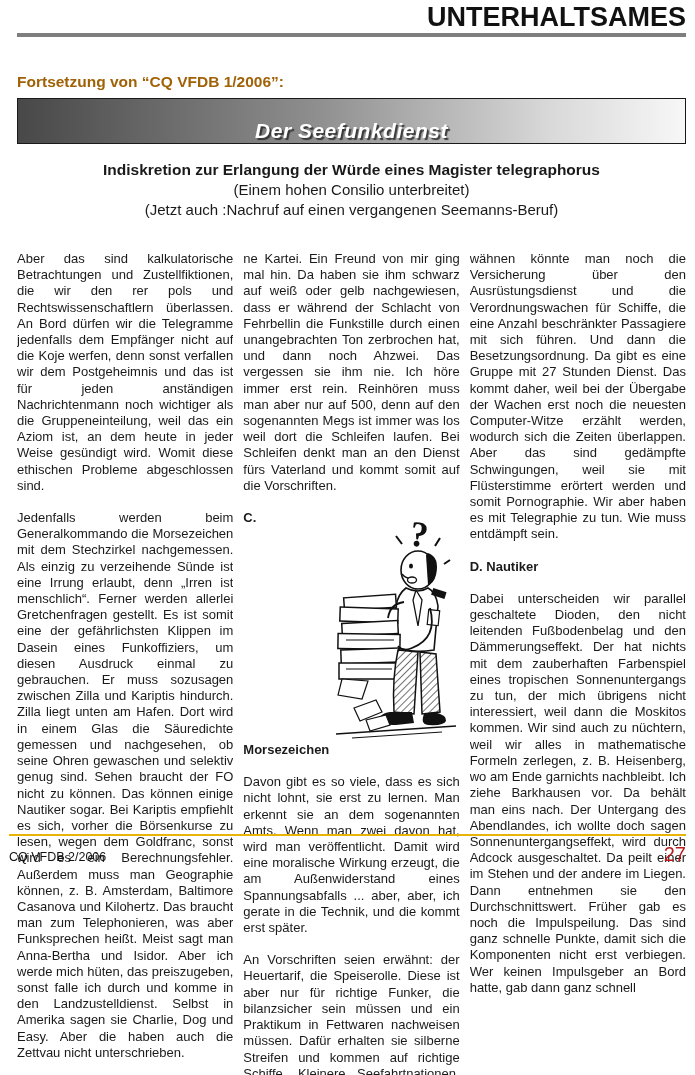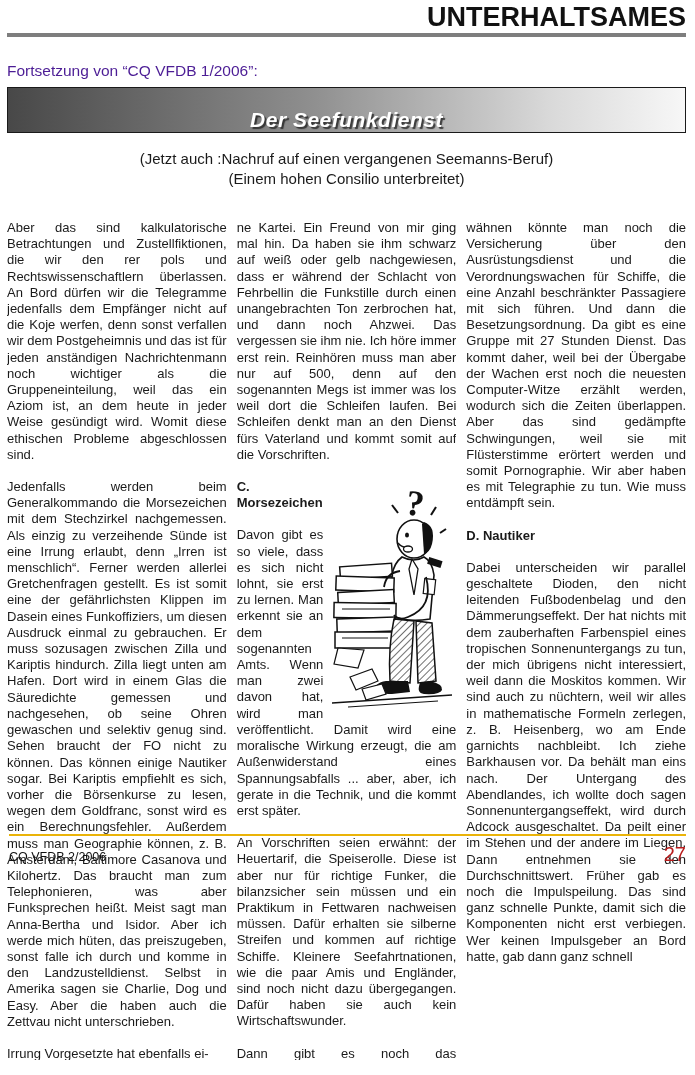--- a/index.html
+++ b/index.html
@@ -3,32 +3,32 @@
 <meta charset="utf-8">
 <style>
   html, body { margin: 0; padding: 0; background: #fff; }
   body {
     width: 695px; height: 1075px;
     font-family: "Liberation Sans", sans-serif;
     color: #1a1a1a;
     position: relative;
     overflow: hidden;
   }
-  .page { position: relative; width: 695px; height: 869px; box-sizing: border-box; padding: 2px 9px 0 7px; }
+  .page { position: relative; width: 695px; height: 869px; box-sizing: border-box; padding: 2px 9px 0 17px; }
 
   
   .masthead { text-align: right; }
   .masthead-title {
     font-size: 27px; font-weight: bold; letter-spacing: 0px;
     line-height: 1; margin: 2px 0 0 0; color: #111;
   }
   .masthead-rule { height: 4px; background: #7e7e7e; margin-top: 2px; }
 
   .continuation {
-    font-size: 15.5px; font-weight: normal; margin-top: 25px; color: #4c1d95;
+    font-size: 15.5px; font-weight: bold; margin-top: 36px; color: #a16207;
   }
 
   
   .banner {
     margin-top: 7px; height: 44px;
     border: 1px solid #1a1a1a;
     background: linear-gradient(to right, #484848 0%, #8f8f8f 45%, #d9d9d9 80%, #f7f7f7 100%);
     display: flex; align-items: flex-end; justify-content: center;
   }
   .banner-title {
@@ -83,22 +83,23 @@
   </div>
   <div class="masthead-rule"></div>
 
   <div class="continuation">Fortsetzung von “CQ VFDB 1/2006”:</div>
 
   <div class="banner">
     <span class="banner-title">Der Seefunkdienst</span>
   </div>
 
   <div class="article-head">
+    <div class="article-title">Indiskretion zur Erlangung der Würde eines Magister telegraphorus</div>
+    <div class="article-sub">(Einem hohen Consilio unterbreitet)</div>
     <div class="article-sub">(Jetzt auch :Nachruf auf einen vergangenen Seemanns-Beruf)</div>
-    <div class="article-sub">(Einem hohen Consilio unterbreitet)</div>
   </div>
 
   <div class="columns">
 
     <div class="col">
       <p>Aber das sind kalkulatorische Betrachtungen und Zustellfiktionen, die wir den rer pols und Rechtswissenschaftlern überlassen. An Bord dürfen wir die Telegramme jedenfalls dem Empfänger nicht auf die Koje werfen, denn sonst verfallen wir dem Postgeheimnis und das ist für jeden anständigen Nachrichtenmann noch wichtiger als die Gruppeneinteilung, weil das ein Aziom ist, an dem heute in jeder Weise gesündigt wird. Womit diese ethischen Probleme abgeschlossen sind.</p>
       <p>Jedenfalls werden beim Generalkommando die Morsezeichen mit dem Stechzirkel nachgemessen. Als einzig zu verzeihende Sünde ist eine Irrung erlaubt, denn „Irren ist menschlich“. Ferner werden allerlei Gretchenfragen gestellt. Es ist somit eine der gefährlichsten Klippen im Dasein eines Funkoffiziers, um diesen Ausdruck einmal zu gebrauchen. Er muss sozusagen zwischen Zilla und Kariptis hindurch. Zilla liegt unten am Hafen. Dort wird in einem Glas die Säuredichte gemessen und nachgesehen, ob seine Ohren gewaschen und selektiv genug sind. Sehen braucht der FO nicht zu können. Das können einige Nautiker sogar. Bei Kariptis empfiehlt es sich, vorher die Börsenkurse zu lesen, wegen dem Goldfranc, sonst wird es ein Berechnungsfehler. Außerdem muss man Geographie können, z. B. Amsterdam, Baltimore Casanova und Kilohertz. Das braucht man zum Telephonieren, was aber Funksprechen heißt. Meist sagt man Anna-Bertha und Isidor. Aber ich werde mich hüten, das preiszugeben, sonst falle ich durch und komme in den Landzustelldienst. Selbst in Amerika sagen sie Charlie, Dog und Easy. Aber die haben auch die Zettvau nicht unterschrieben.</p>
       <p>Irrung Vorgesetzte hat ebenfalls ei-</p>
     </div>
 

